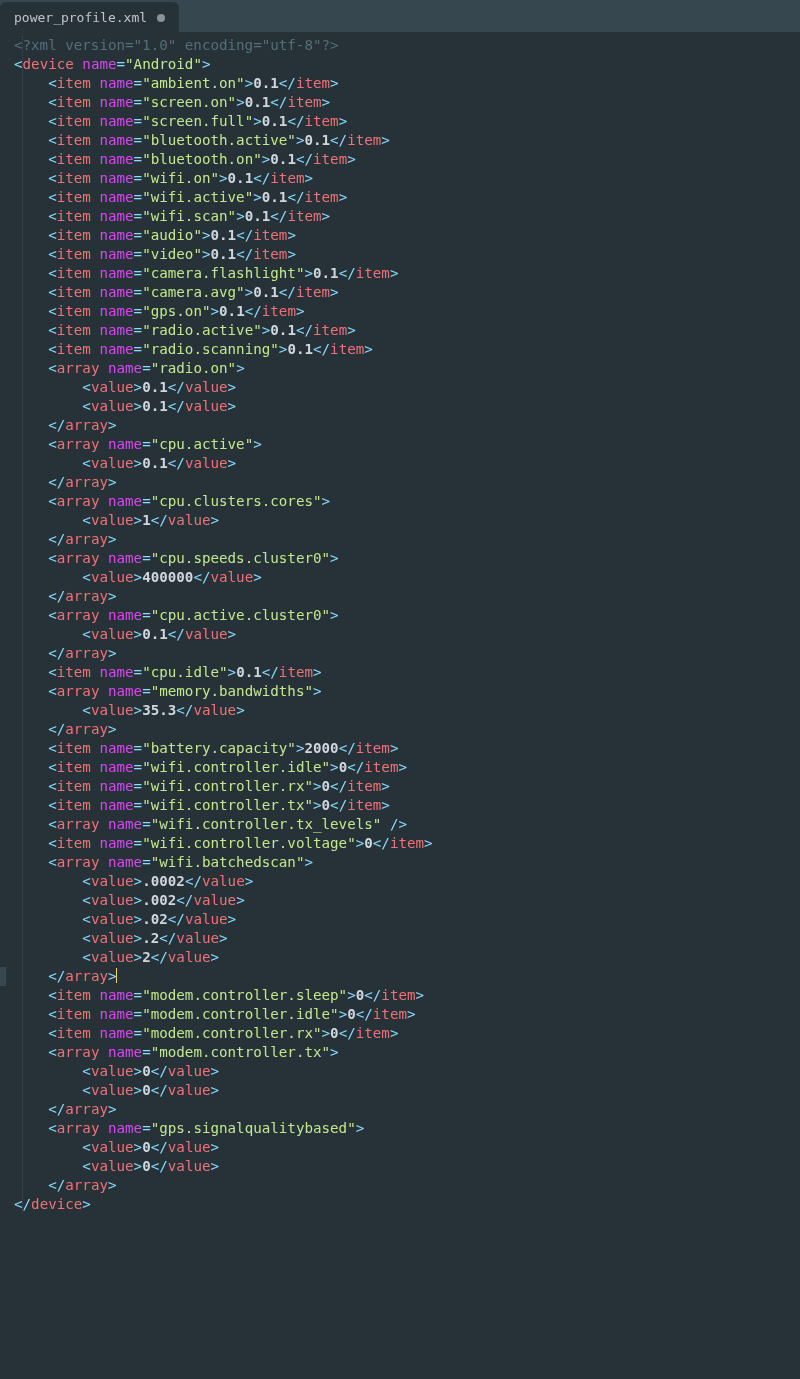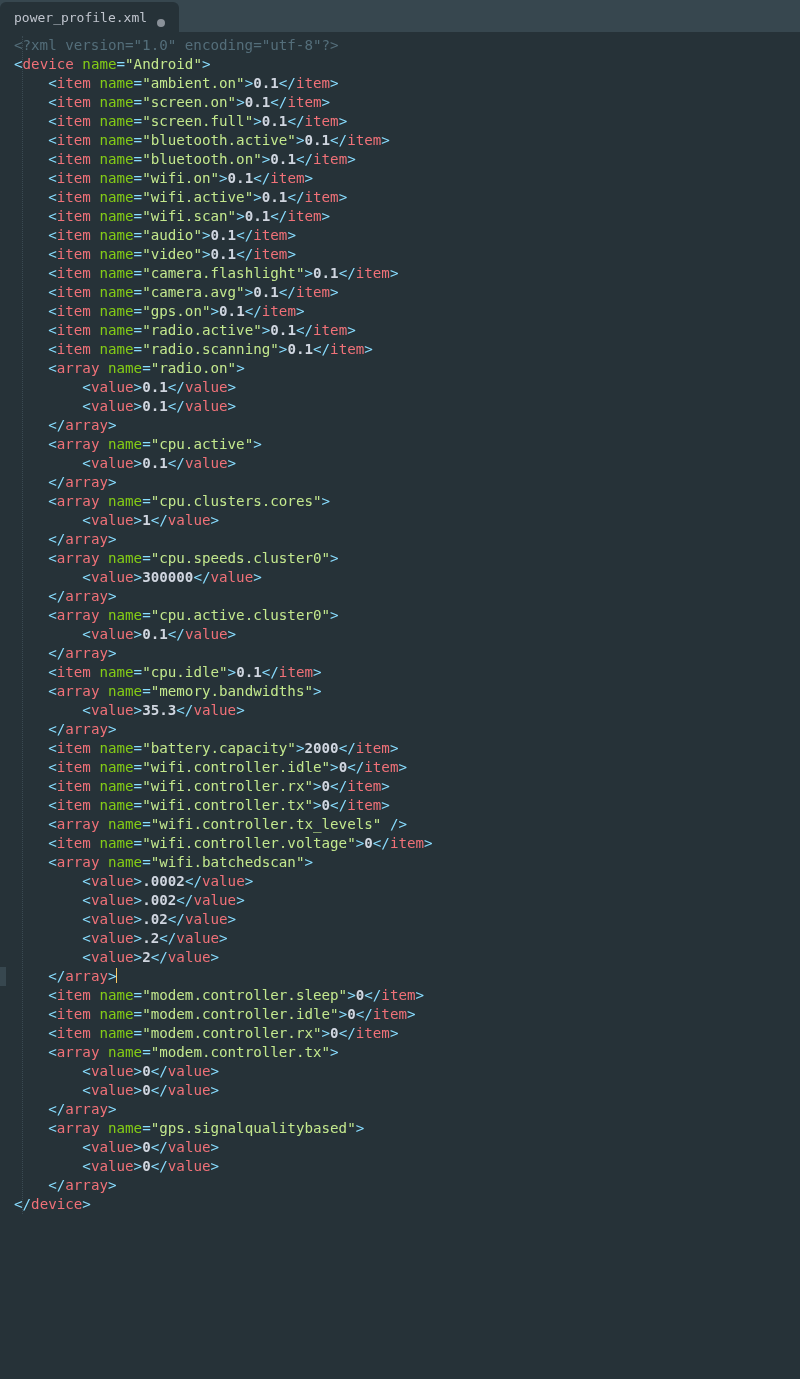--- a/index.html
+++ b/index.html
@@ -17,42 +17,42 @@
     height:32px;
     display:flex;
     align-items:flex-end;
   }
   .tab {
     background:#263238;
     color:#c0c5ce;
     padding:6px 14px 5px 14px;
     border-radius:6px 6px 0 0;
     display:flex;
-    align-items:flex-end;
+    align-items:center;
     gap:10px;
     font-size:13px;
   }
   .tab .dirty-dot {
     width:8px; height:8px;
     border-radius:50%;
     background:#8a9199;
   }
   .editor {
     padding:4px 0 12px 14px;
     position:relative;
   }
   .gutter-line {
     position:absolute;
     left:22px; top:4px; bottom:12px;
     border-left:1px dotted #3a4a52;
   }
   pre { white-space:pre; }
   .p    { color:#89ddff; }          
   .tg   { color:#f07178; }          
-  .attr { color:#84cc16; }          
+  .attr { color:#d946ef; }          
   .str  { color:#c3e88d; }          
   .txt  { color:#d0d6e0; font-weight:600; } 
   .dim  { color:#546e7a; }          
   .cursor {
     display:inline-block;
     width:1.5px; height:15px;
     background:#ffcc66;
     vertical-align:-2px;
     margin-left:-1px;
   }
@@ -96,21 +96,21 @@
         <span class="p">&lt;</span><span class="tg">value</span><span class="p">&gt;</span><span class="txt">0.1</span><span class="p">&lt;/</span><span class="tg">value</span><span class="p">&gt;</span>
         <span class="p">&lt;</span><span class="tg">value</span><span class="p">&gt;</span><span class="txt">0.1</span><span class="p">&lt;/</span><span class="tg">value</span><span class="p">&gt;</span>
     <span class="p">&lt;/</span><span class="tg">array</span><span class="p">&gt;</span>
     <span class="p">&lt;</span><span class="tg">array</span> <span class="attr">name</span><span class="p">=</span><span class="str">"cpu.active"</span><span class="p">&gt;</span>
         <span class="p">&lt;</span><span class="tg">value</span><span class="p">&gt;</span><span class="txt">0.1</span><span class="p">&lt;/</span><span class="tg">value</span><span class="p">&gt;</span>
     <span class="p">&lt;/</span><span class="tg">array</span><span class="p">&gt;</span>
     <span class="p">&lt;</span><span class="tg">array</span> <span class="attr">name</span><span class="p">=</span><span class="str">"cpu.clusters.cores"</span><span class="p">&gt;</span>
         <span class="p">&lt;</span><span class="tg">value</span><span class="p">&gt;</span><span class="txt">1</span><span class="p">&lt;/</span><span class="tg">value</span><span class="p">&gt;</span>
     <span class="p">&lt;/</span><span class="tg">array</span><span class="p">&gt;</span>
     <span class="p">&lt;</span><span class="tg">array</span> <span class="attr">name</span><span class="p">=</span><span class="str">"cpu.speeds.cluster0"</span><span class="p">&gt;</span>
-        <span class="p">&lt;</span><span class="tg">value</span><span class="p">&gt;</span><span class="txt">300000</span><span class="p">&lt;/</span><span class="tg">value</span><span class="p">&gt;</span>
+        <span class="p">&lt;</span><span class="tg">value</span><span class="p">&gt;</span><span class="txt">400000</span><span class="p">&lt;/</span><span class="tg">value</span><span class="p">&gt;</span>
     <span class="p">&lt;/</span><span class="tg">array</span><span class="p">&gt;</span>
     <span class="p">&lt;</span><span class="tg">array</span> <span class="attr">name</span><span class="p">=</span><span class="str">"cpu.active.cluster0"</span><span class="p">&gt;</span>
         <span class="p">&lt;</span><span class="tg">value</span><span class="p">&gt;</span><span class="txt">0.1</span><span class="p">&lt;/</span><span class="tg">value</span><span class="p">&gt;</span>
     <span class="p">&lt;/</span><span class="tg">array</span><span class="p">&gt;</span>
     <span class="p">&lt;</span><span class="tg">item</span> <span class="attr">name</span><span class="p">=</span><span class="str">"cpu.idle"</span><span class="p">&gt;</span><span class="txt">0.1</span><span class="p">&lt;/</span><span class="tg">item</span><span class="p">&gt;</span>
     <span class="p">&lt;</span><span class="tg">array</span> <span class="attr">name</span><span class="p">=</span><span class="str">"memory.bandwidths"</span><span class="p">&gt;</span>
         <span class="p">&lt;</span><span class="tg">value</span><span class="p">&gt;</span><span class="txt">35.3</span><span class="p">&lt;/</span><span class="tg">value</span><span class="p">&gt;</span>
     <span class="p">&lt;/</span><span class="tg">array</span><span class="p">&gt;</span>
     <span class="p">&lt;</span><span class="tg">item</span> <span class="attr">name</span><span class="p">=</span><span class="str">"battery.capacity"</span><span class="p">&gt;</span><span class="txt">2000</span><span class="p">&lt;/</span><span class="tg">item</span><span class="p">&gt;</span>
     <span class="p">&lt;</span><span class="tg">item</span> <span class="attr">name</span><span class="p">=</span><span class="str">"wifi.controller.idle"</span><span class="p">&gt;</span><span class="txt">0</span><span class="p">&lt;/</span><span class="tg">item</span><span class="p">&gt;</span>

